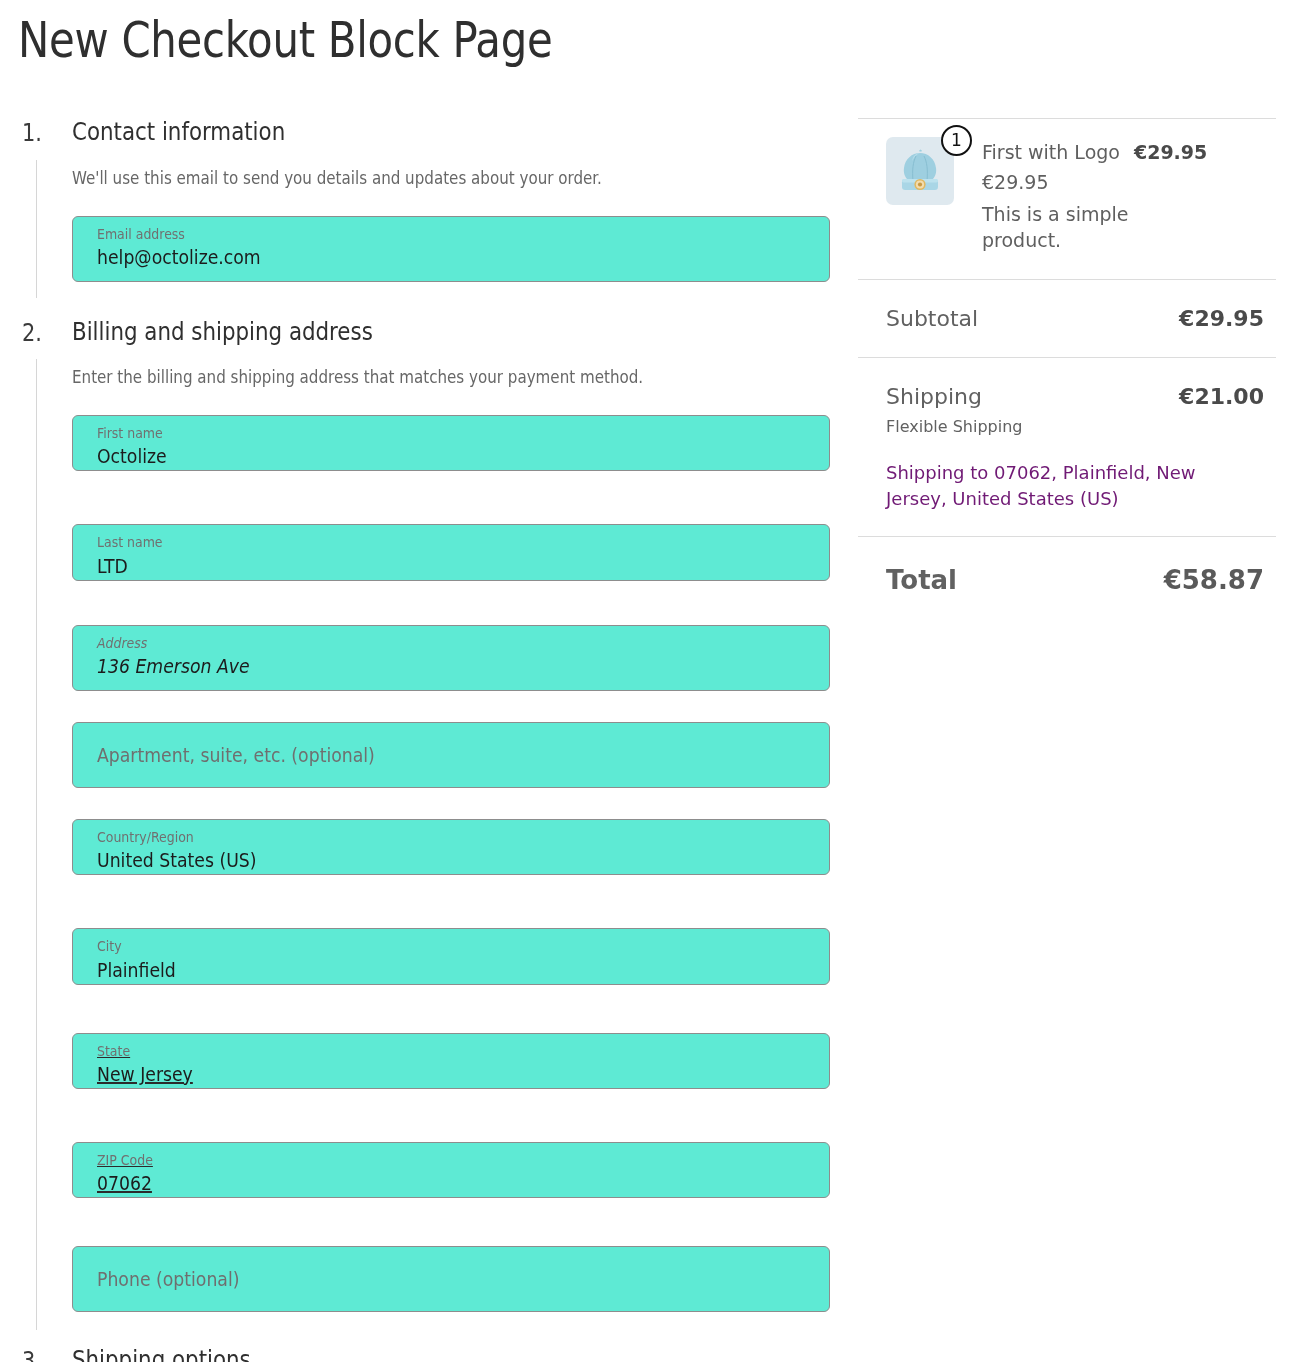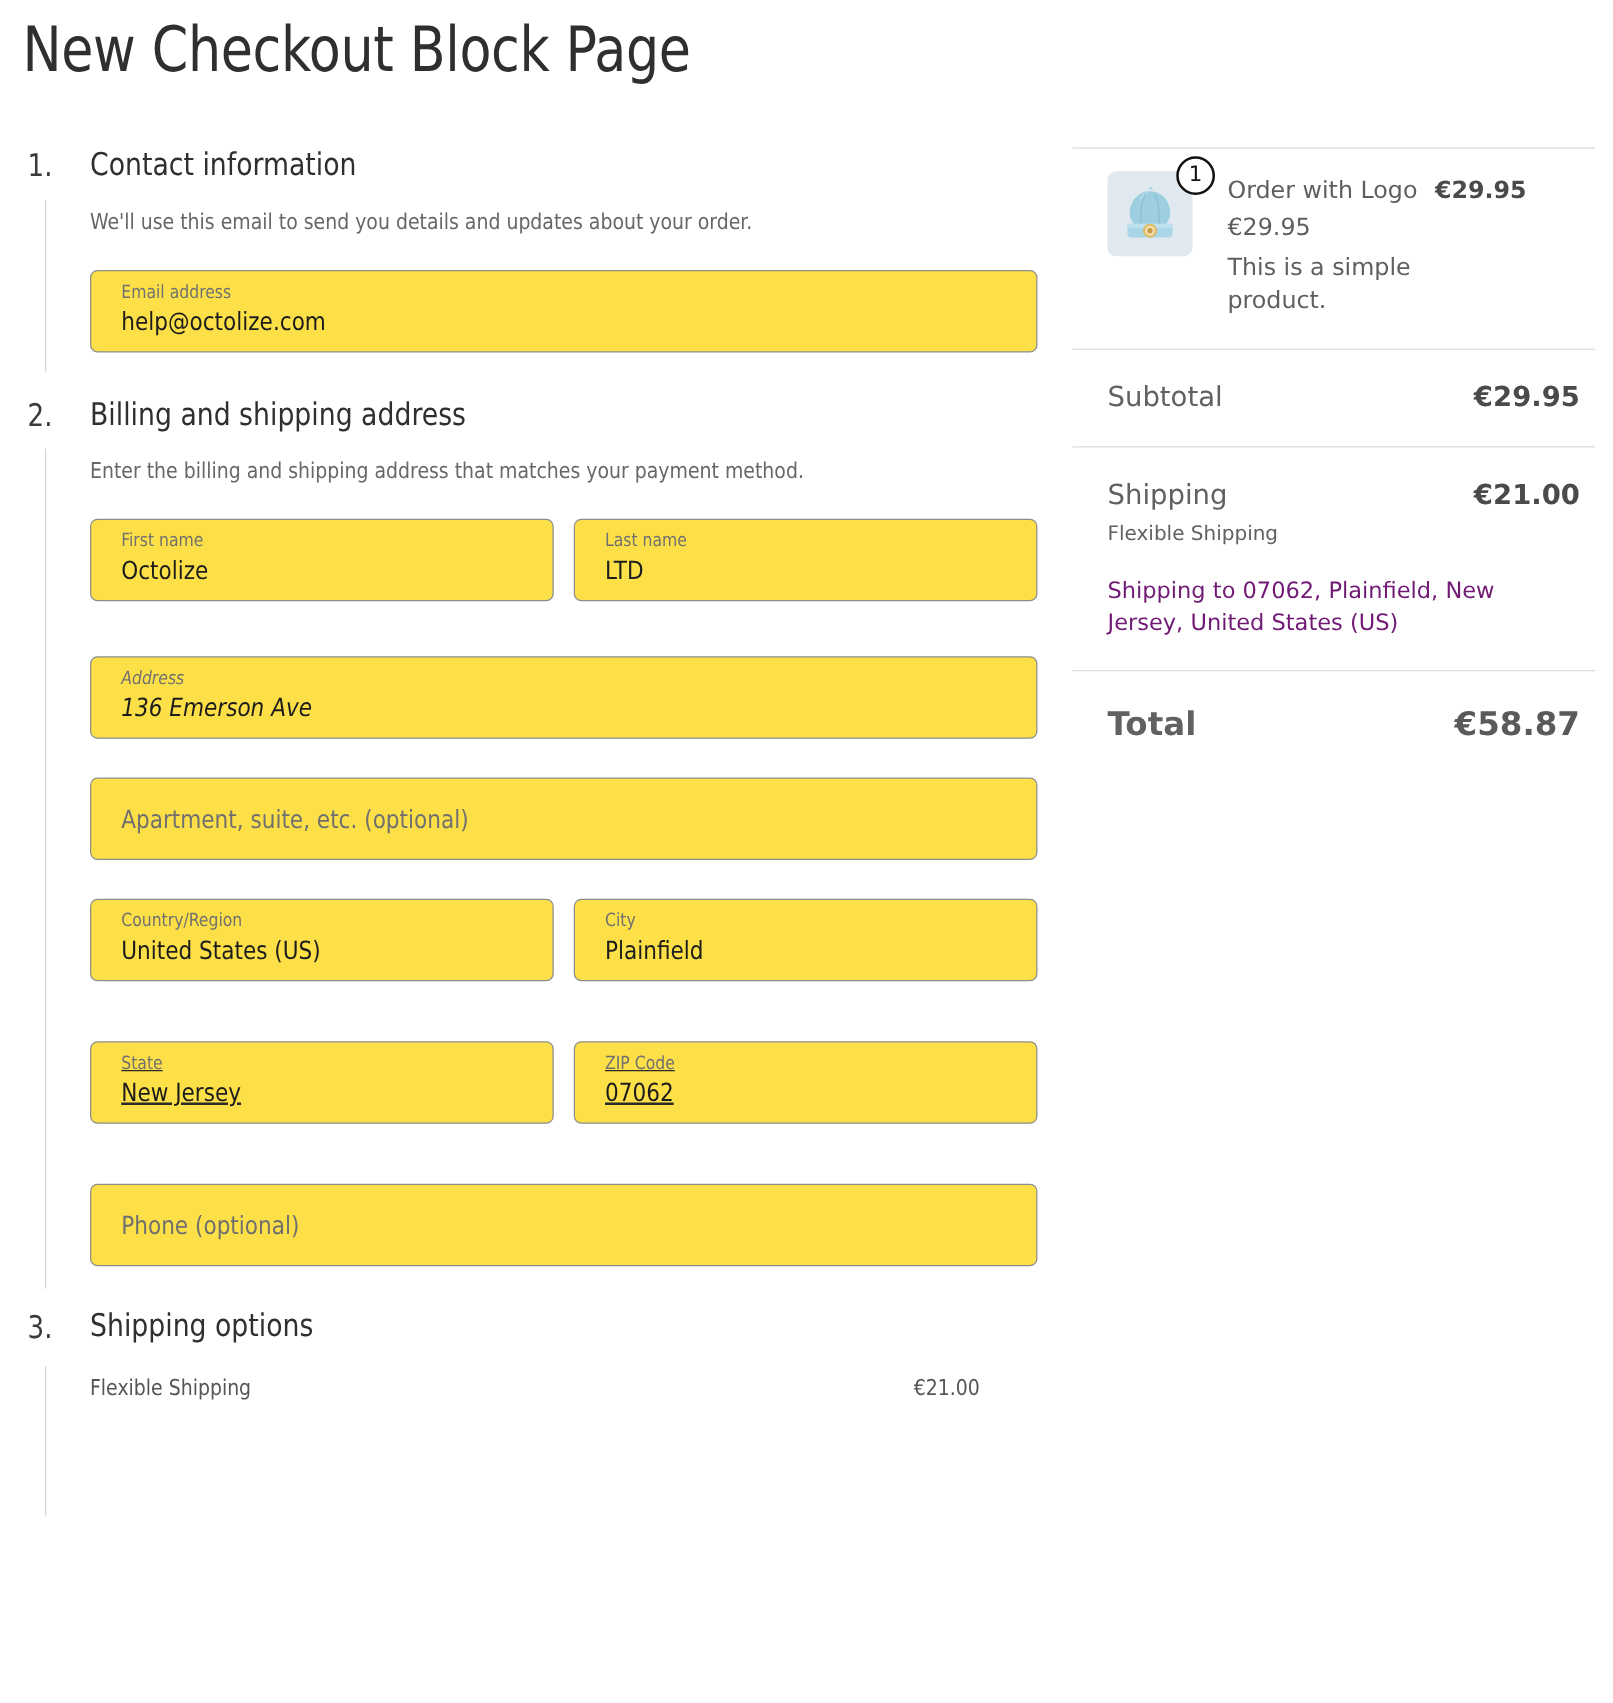--- a/index.html
+++ b/index.html
@@ -96,21 +96,21 @@
     margin: 0 0 28px 0;
     transform: scaleX(0.96);
     transform-origin: left center;
   }
 
   
   .field {
     position: relative;
     border: 1px solid #8d8d8d;
     border-radius: 6px;
-    background: #fde047;
+    background: #5eead4;
     height: 66px;
     padding: 9px 24px 0 24px;
     margin-bottom: 17px;
   }
   .field.empty {
     display: flex;
     align-items: center;
     padding-top: 0;
   }
   .field-label {
@@ -134,21 +134,22 @@
   }
   .field-placeholder {
     font-family: "DejaVu Sans Condensed", "Liberation Sans Narrow", "Liberation Sans", sans-serif;
     font-size: 20px;
     color: #6f6f6f;
     transform: scaleX(0.96);
     transform-origin: left center;
   }
   .row2 {
     display: flex;
-    gap: 16px;
+    gap: 36px;
+    flex-direction: column;
   }
   .row2 > .field { flex: 1 1 0; min-width: 0; }
 
   
   .ship-row {
     display: flex;
     justify-content: space-between;
     align-items: baseline;
     padding-left: 72px;
     padding-right: 44px;
@@ -396,21 +397,21 @@
 
             <circle cx="34" cy="47.5" r="5.6" fill="#e0b860"></circle>
             <circle cx="34" cy="47.5" r="4.1" fill="#f2dcae"></circle>
             <circle cx="34" cy="47.5" r="2.1" fill="#c99a44"></circle>
           </svg>
         </div>
         <span class="qty-badge">1</span>
       </div>
       <div class="item-info">
         <div class="item-top">
-          <span class="item-name">Order with Logo</span>
+          <span class="item-name">First with Logo</span>
           <span class="item-total">€29.95</span>
         </div>
         <div class="item-unit">€29.95</div>
         <div class="item-desc">This is a simple product.</div>
       </div>
     </div>
 
     <div class="summary-divider"></div>
 
     <div class="total-row">

